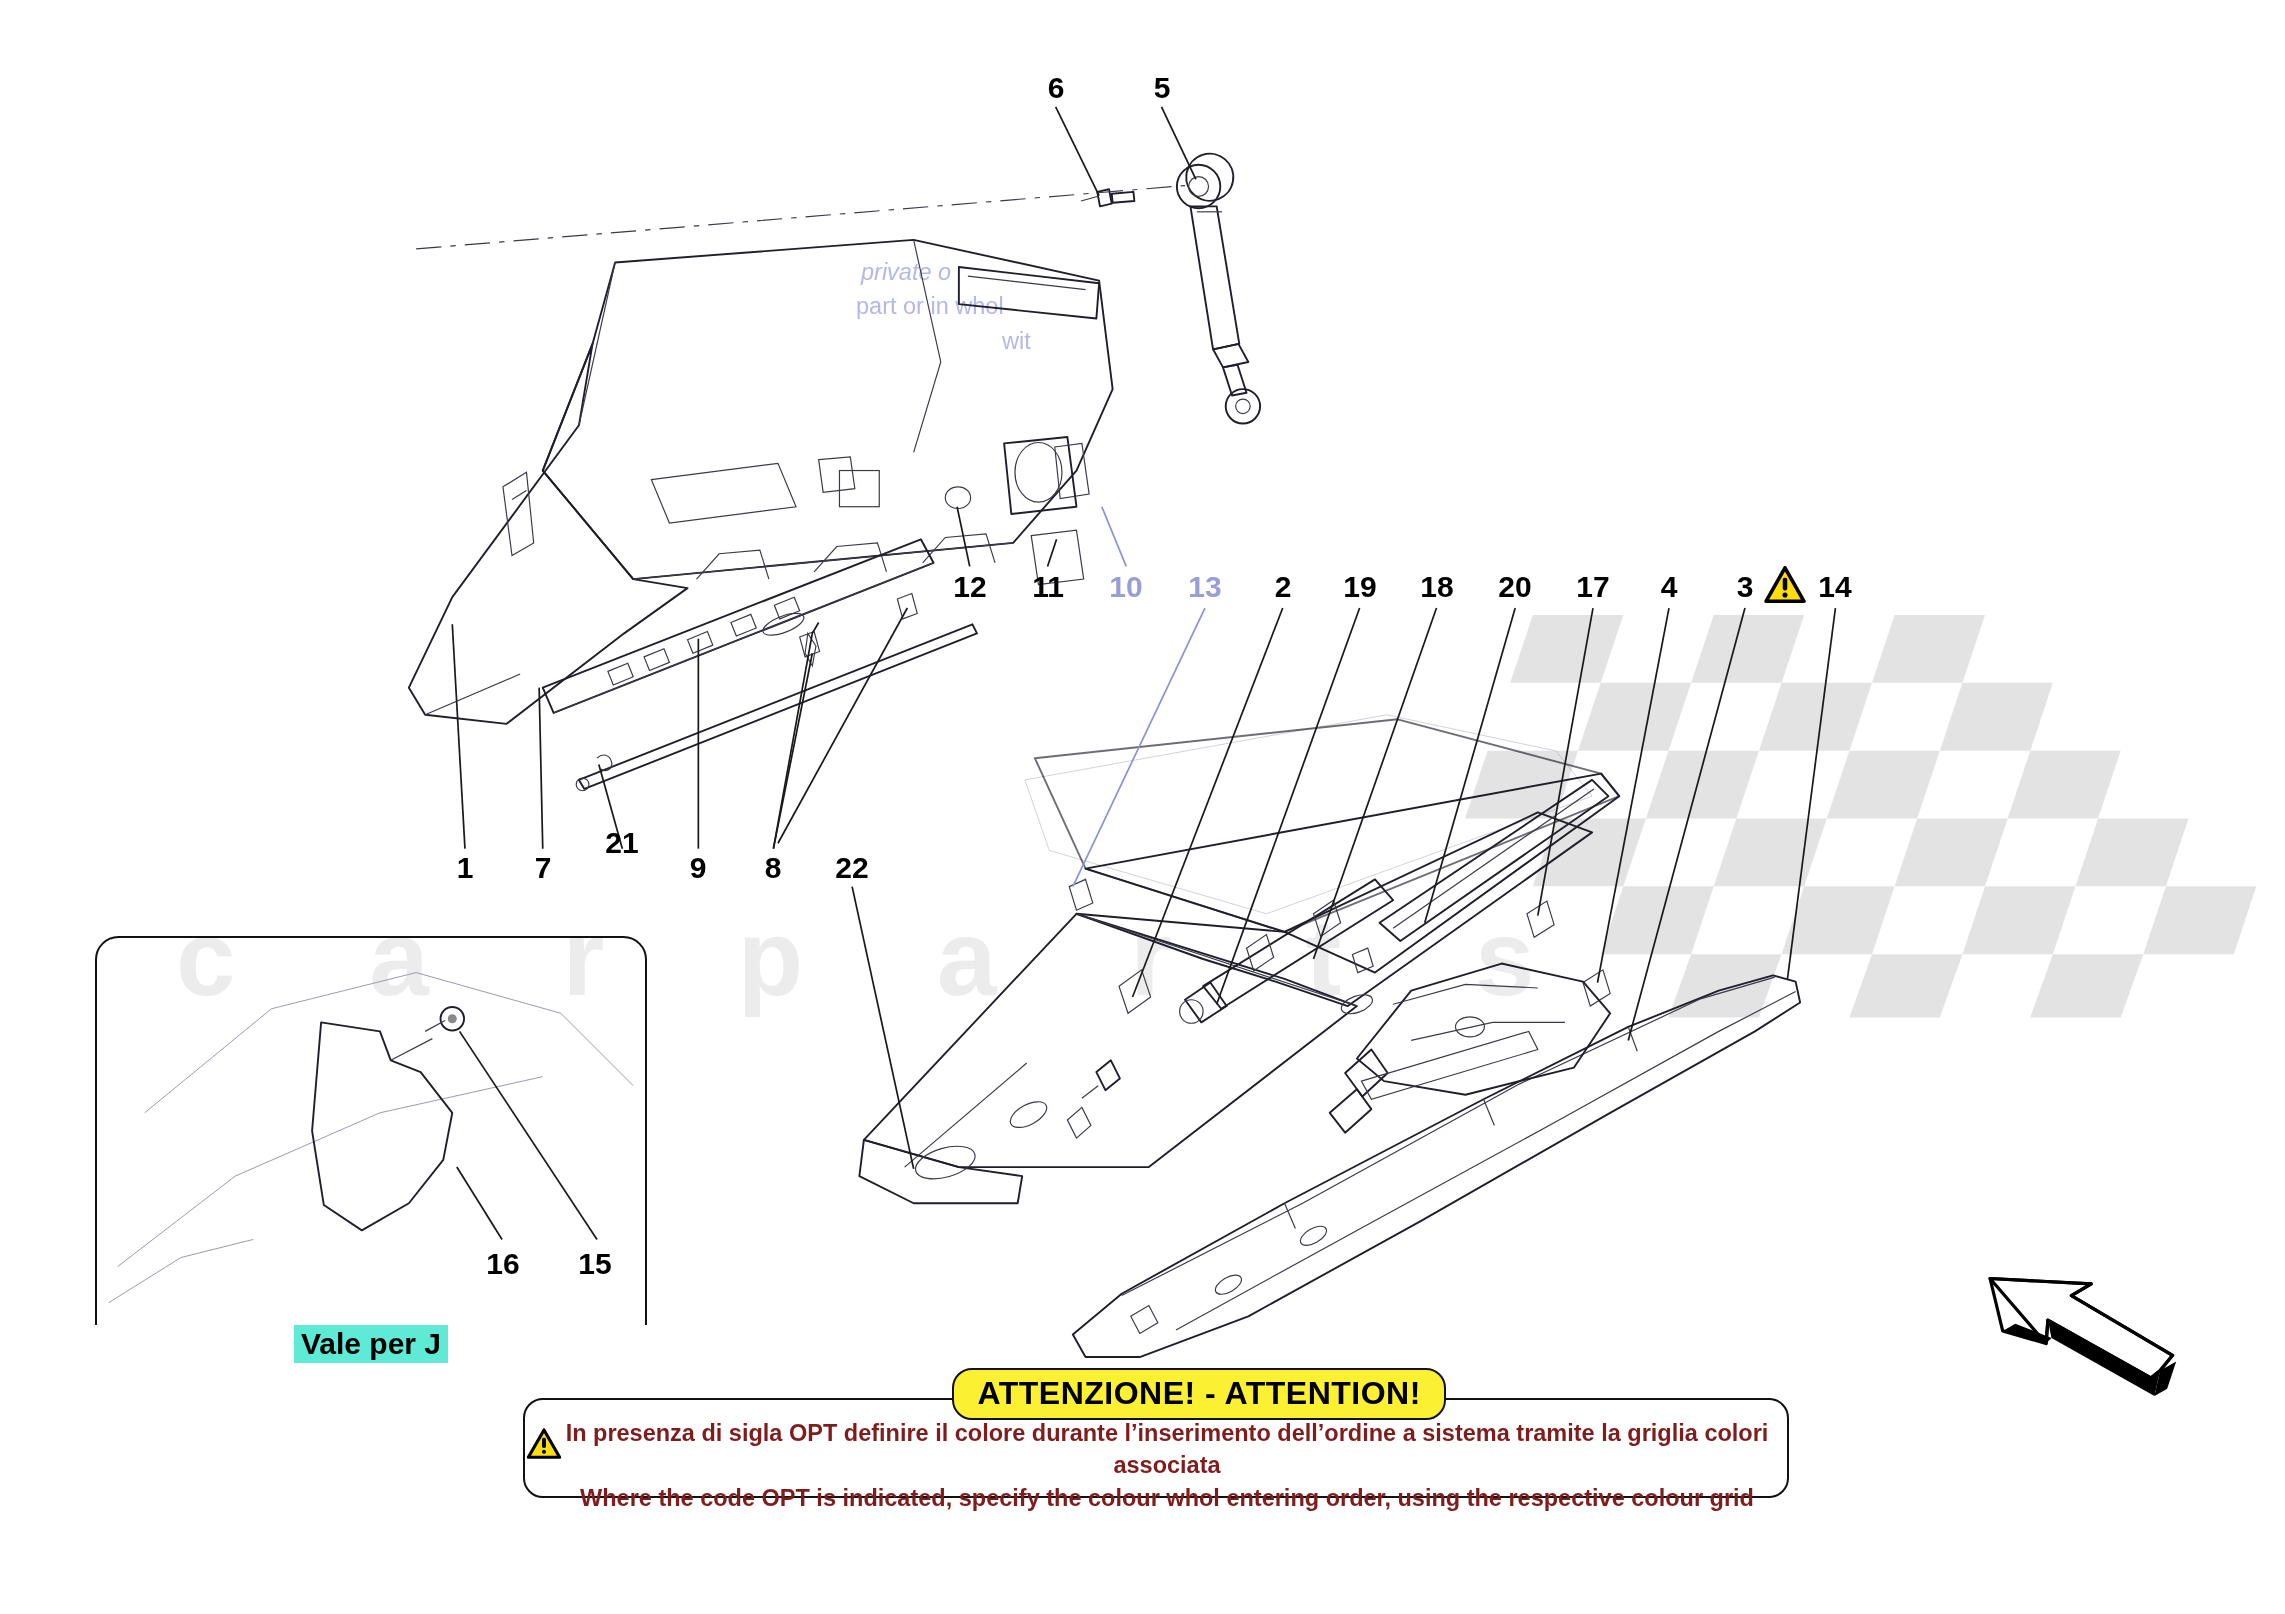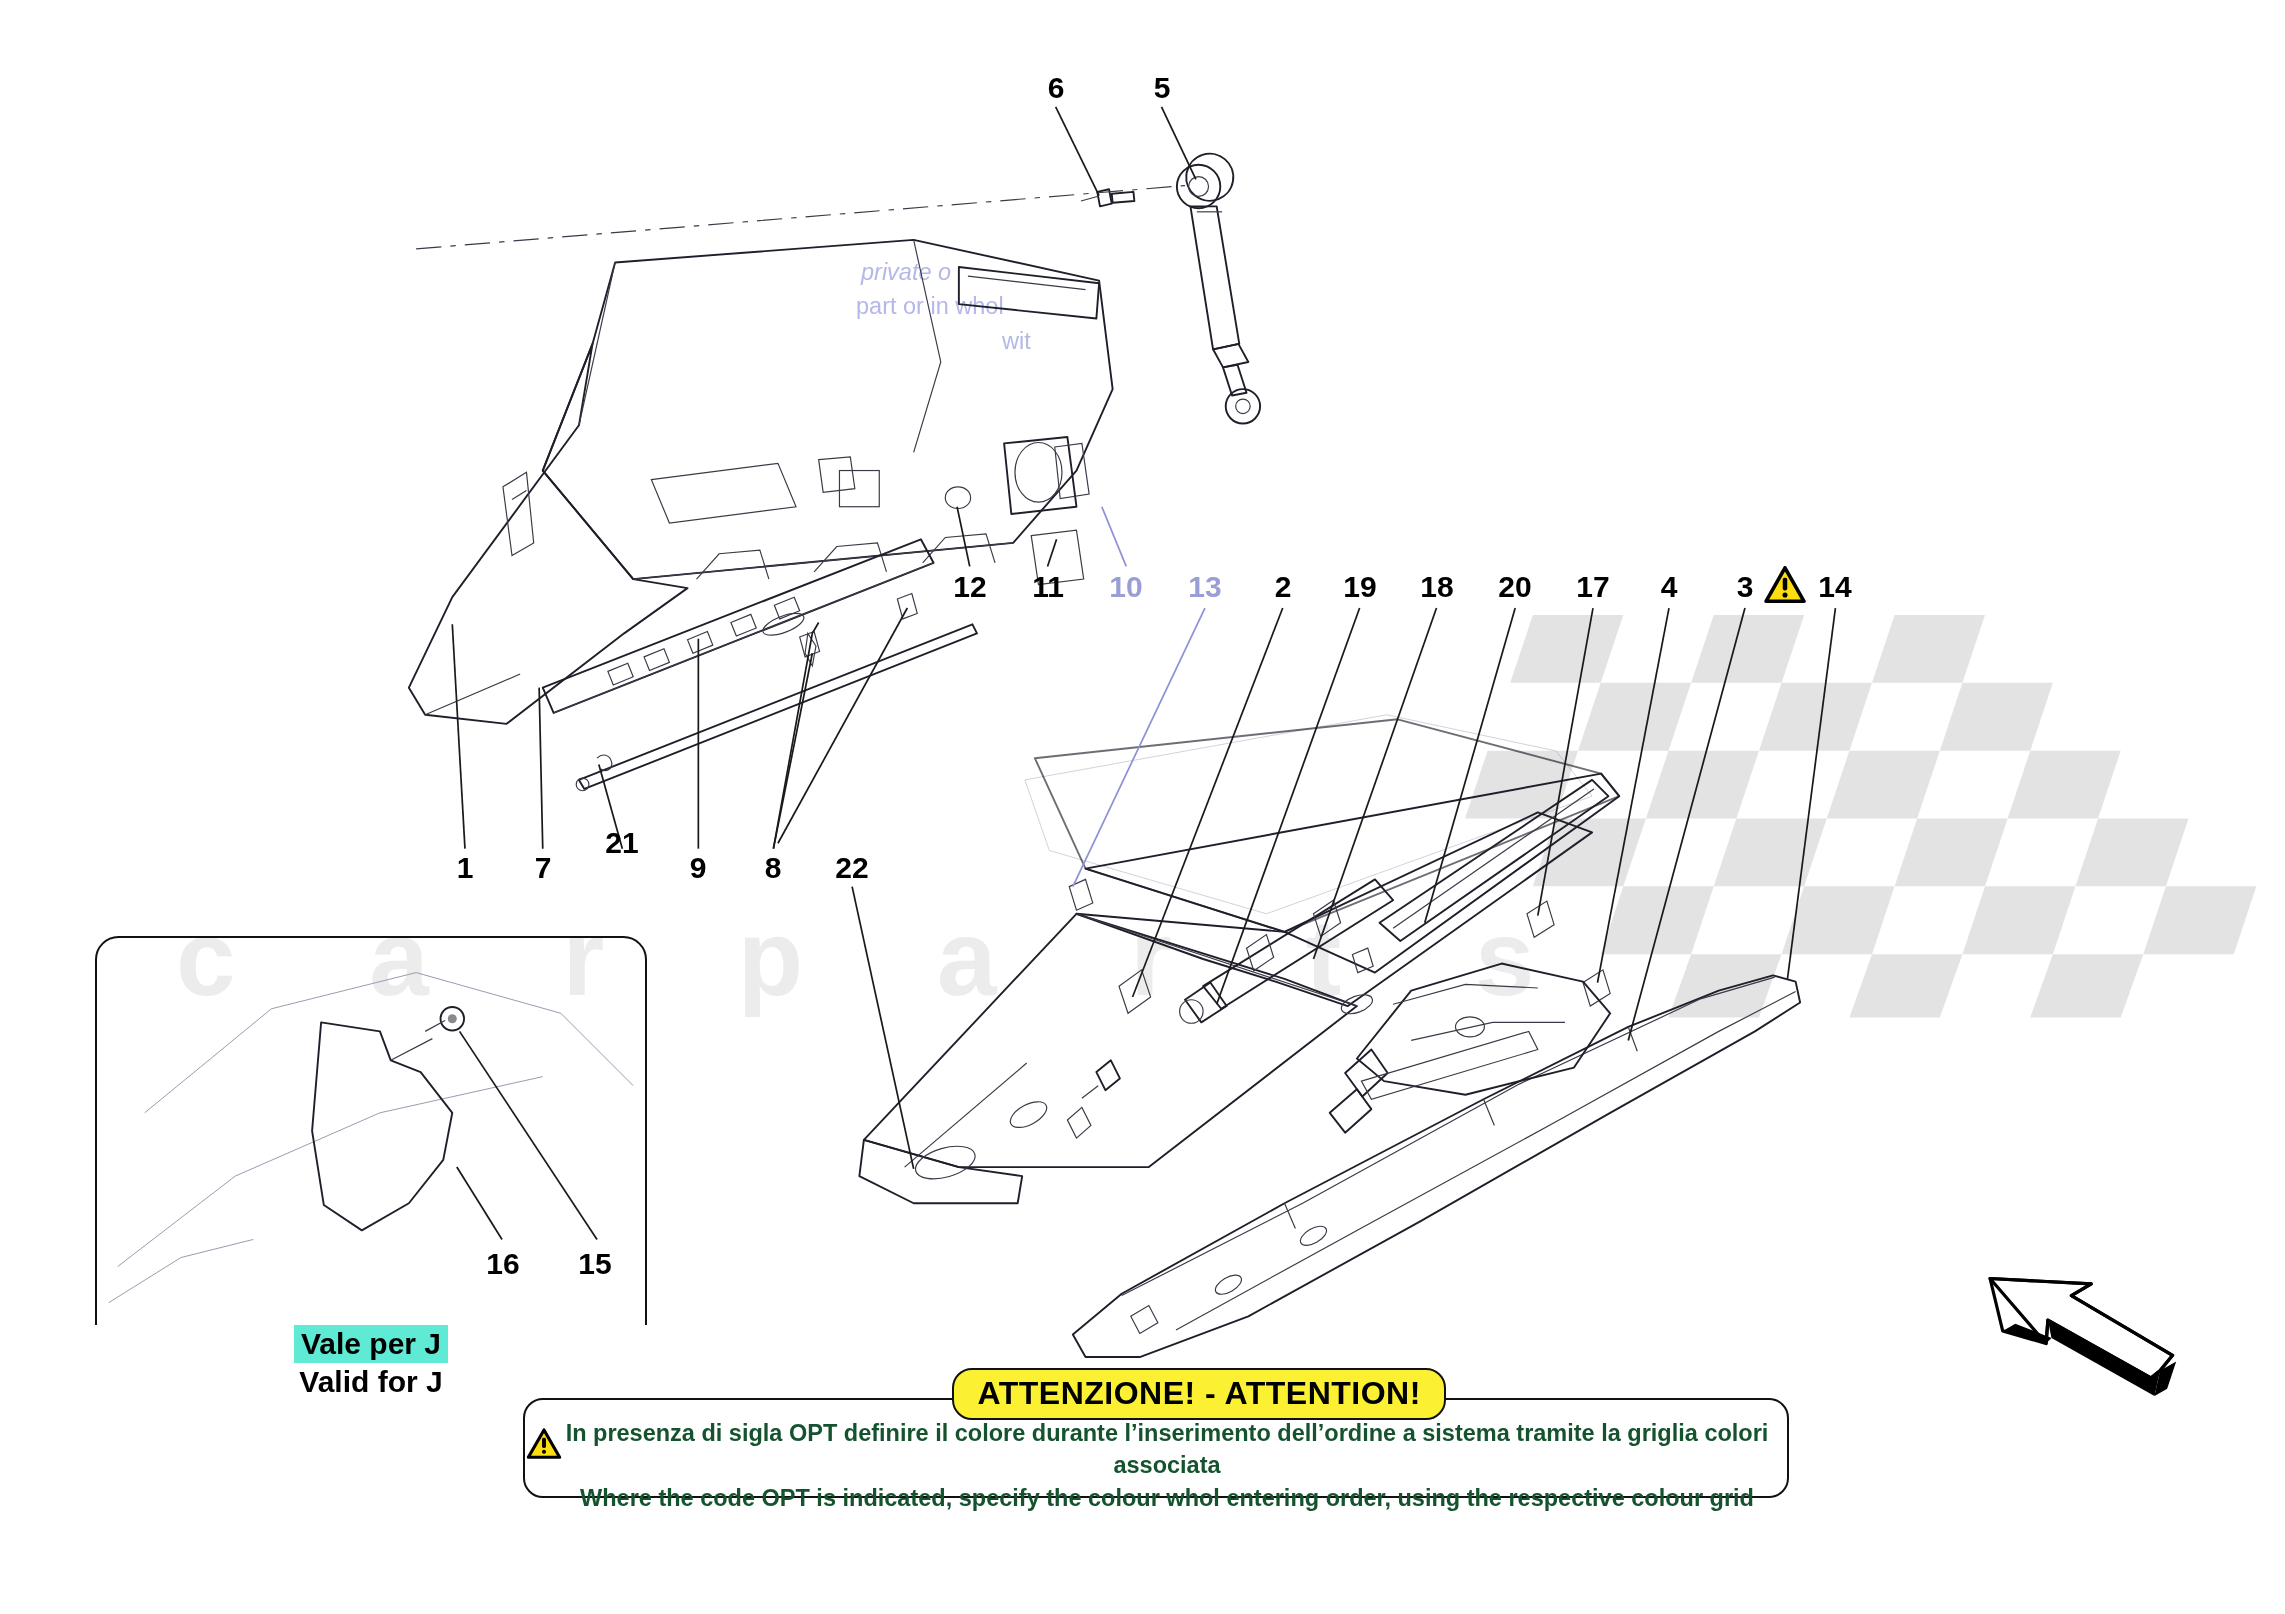--- a/index.html
+++ b/index.html
@@ -134,21 +134,21 @@
   }
   .att-text {
     position: absolute;
     left: 561px;
     top: 1417px;
     width: 1212px;
     text-align: center;
     font-family: "Liberation Sans", sans-serif;
     font-size: 23.5px;
     font-weight: bold;
-    color: #14532d;
+    color: #7f1d1d;
     line-height: 1.38;
   }
   .att-text .line { display: block; }
   .att-warn {
     position: absolute;
     left: 526px;
     top: 1427px;
     width: 36px;
     height: 34px;
   }
@@ -419,21 +419,20 @@
   <div class="callout" style="left:698px; top:851px;">9</div>
   <div class="callout" style="left:773px; top:851px;">8</div>
   <div class="callout" style="left:852px; top:851px;">22</div>
 
   <div class="callout" style="left:503px; top:1247px;">16</div>
   <div class="callout" style="left:595px; top:1247px;">15</div>
 
   <div class="inset-box"></div>
   <div class="inset-caption">
     <span class="l1">Vale per J</span>
-    <span>Valid for J</span>
   </div>
 
   <div class="att-box"></div>
   <div class="att-tab">ATTENZIONE! - ATTENTION!</div>
   <svg class="att-warn" viewBox="0 0 46 42">
     <path d="M23 3 L43 38 L3 38 Z" fill="#fcdd10" stroke="#000" stroke-width="4" stroke-linejoin="round"></path>
     <rect x="20.5" y="13" width="5" height="13" rx="2" fill="#000"></rect>
     <circle cx="23" cy="31" r="2.6" fill="#000"></circle>
   </svg>
   <div class="att-text">

